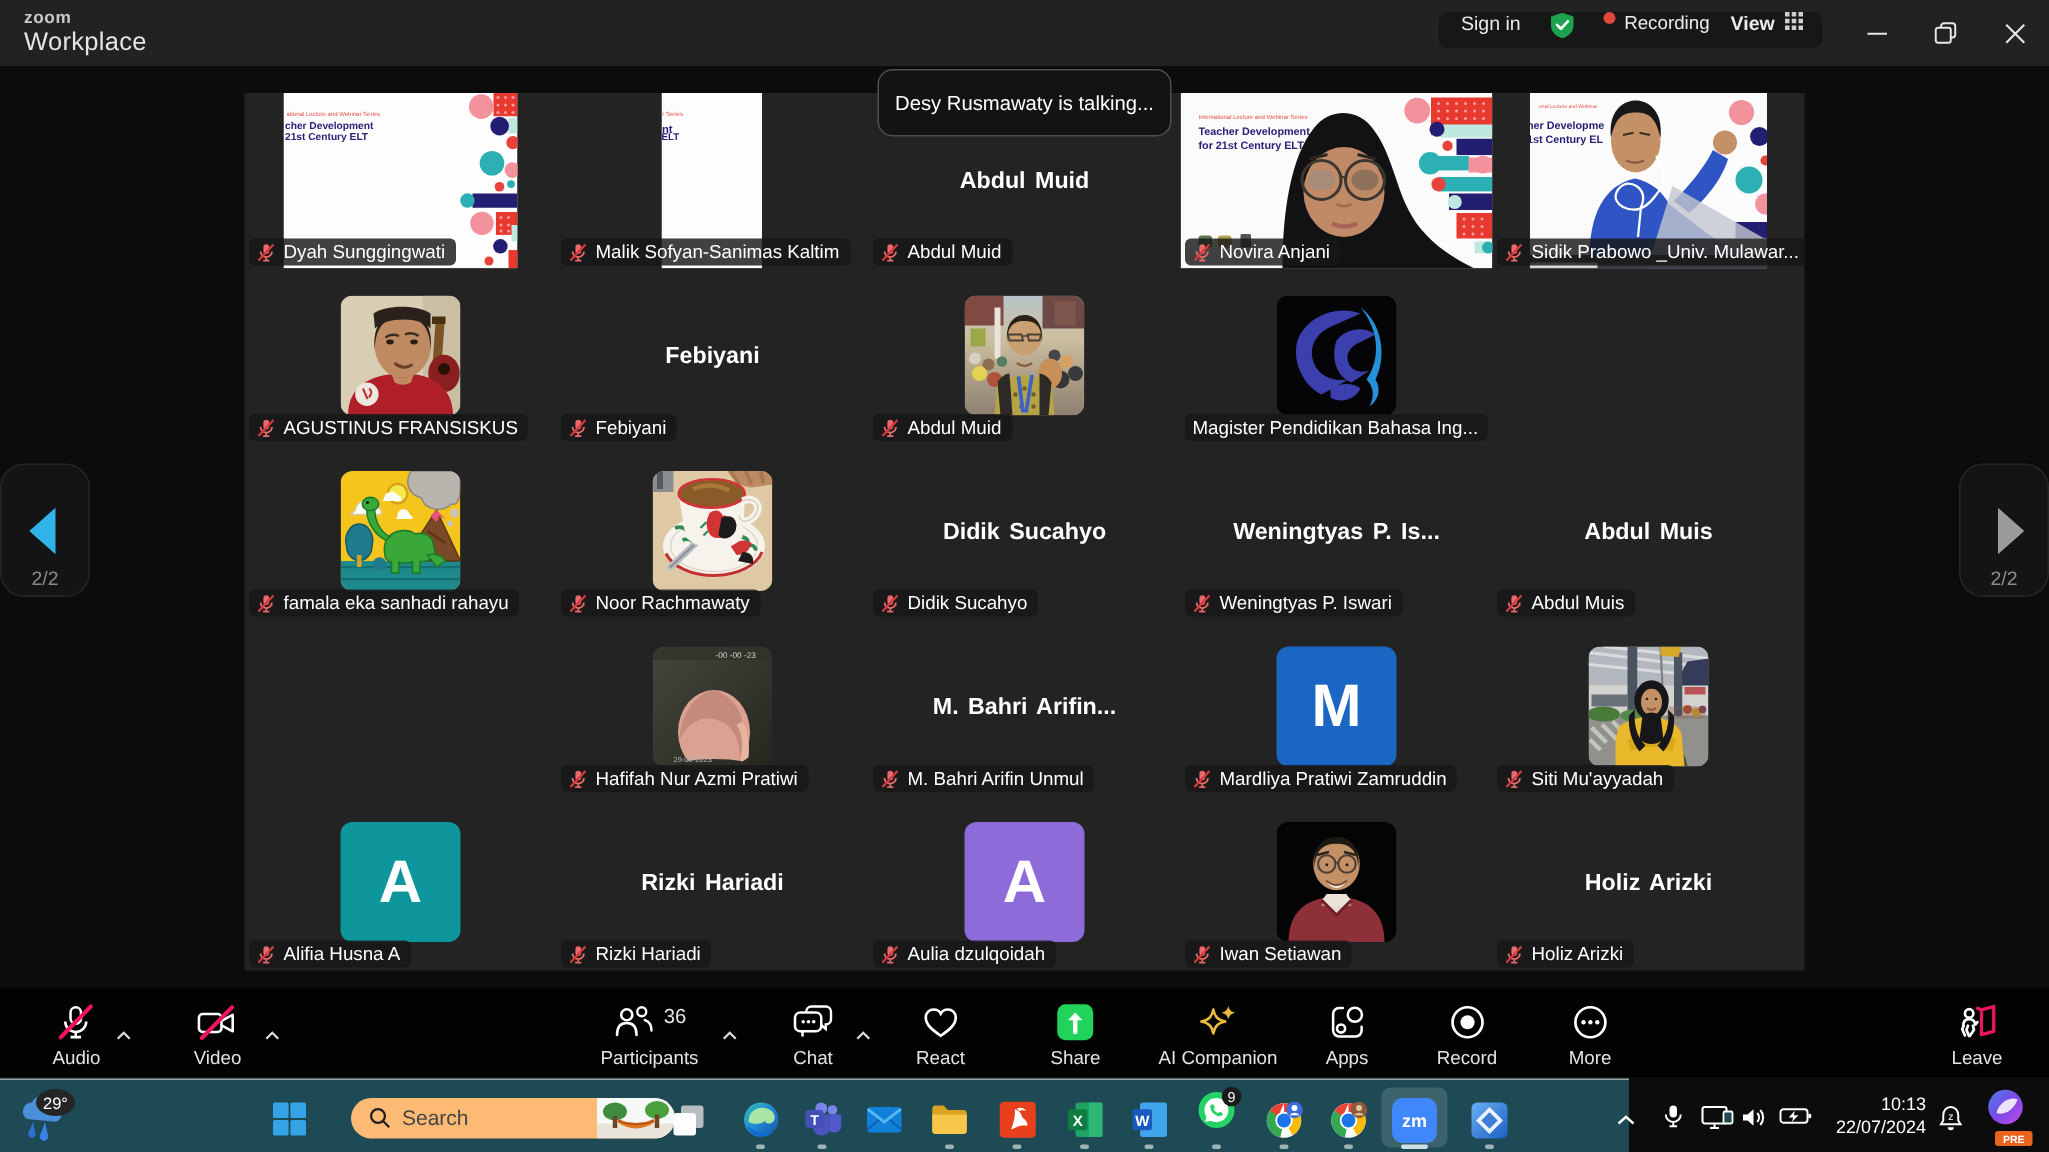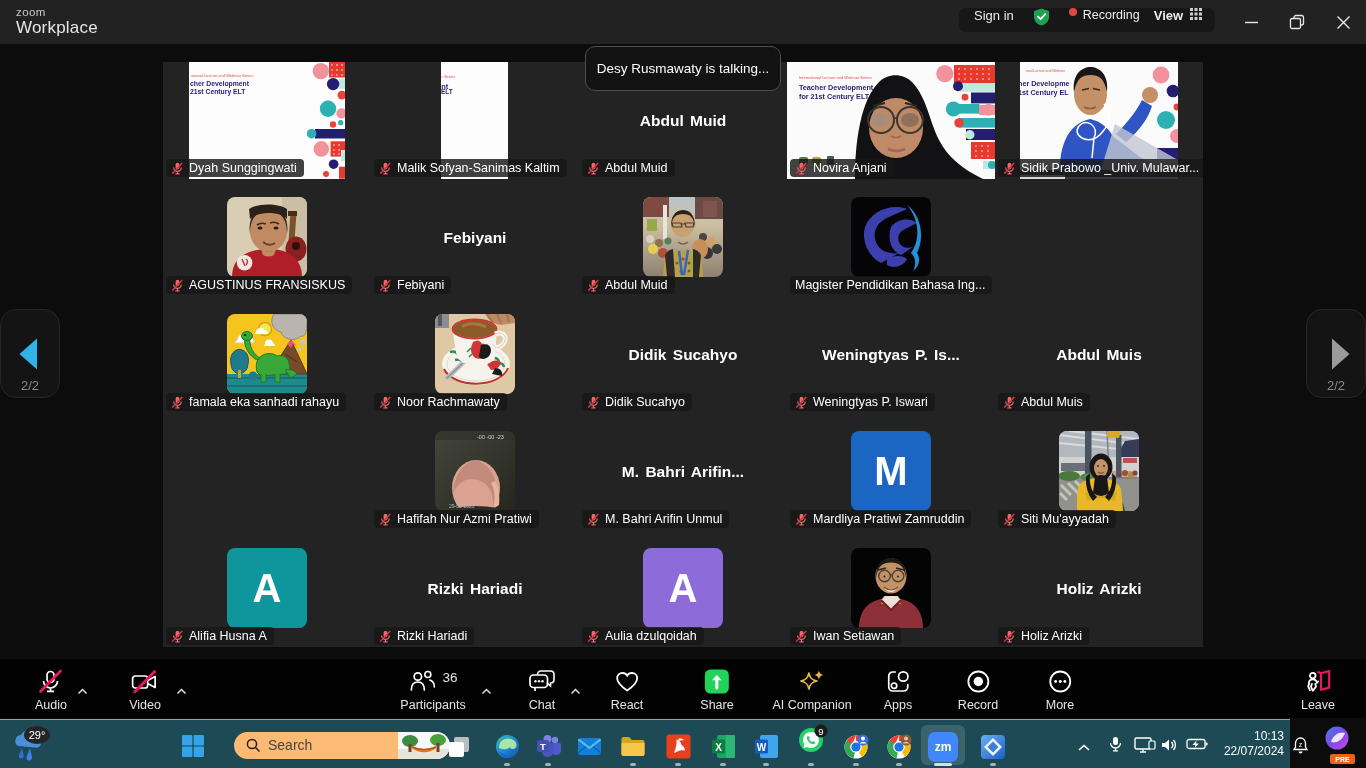--- a/index.html
+++ b/index.html
@@ -1,20 +1,20 @@
 <!DOCTYPE html>
 <html><head><meta charset="utf-8">
 <style>
 *{margin:0;padding:0;box-sizing:border-box}
 html,body{width:1366px;height:768px;overflow:hidden;background:#0c0c0c;font-family:"Liberation Sans",sans-serif}
 #stage{position:absolute;left:0;top:0;width:1366px;height:768px;background:#0c0c0c}
 
 #topbar{position:absolute;left:0;top:0;width:1366px;height:44px;background:#222222}
 #logo{position:absolute;left:16px;top:7px;color:#fff}
-#logo .z{font-size:11.5px;font-weight:normal;color:#c9c9c9;letter-spacing:.4px;line-height:10px}
+#logo .z{font-size:11.5px;font-weight:bold;color:#c9c9c9;letter-spacing:.4px;line-height:10px}
 #logo .w{font-size:17px;color:#e5e5e5;line-height:14px;margin-top:4px;letter-spacing:.2px}
 #toppill{position:absolute;left:959px;top:8px;width:256px;height:24px;background:#171717;border-radius:6px;display:flex;align-items:flex-start;color:#ececec;font-size:13px}
 #toppill .signin{margin-left:15px}
 #toppill .shield{margin-left:19px;display:flex}
 #toppill .rdot{width:8px;height:8px;border-radius:50%;background:#e0483d;margin-left:19px}
 #toppill .rec{margin-left:6px;font-size:12.5px}
 #toppill .view{margin-left:14px;font-weight:bold;font-size:13px}
 #toppill .grid9{margin-left:7px;display:flex}
 .winbtn{position:absolute;top:0;height:44px;width:46px;display:flex;align-items:center;justify-content:center}
 
@@ -33,21 +33,21 @@
 #navL{left:0}
 #navR{right:0}
 .nav .pg{position:absolute;left:0;right:0;top:68px;text-align:center;font-size:13px;color:#8a8a8a}
 
 #toolbar{position:absolute;left:0;top:659px;width:1366px;height:59px;background:#020202}
 .tb{position:absolute;top:0;height:59px;color:#e4e4e4;font-size:12.5px;text-align:center}
 .tb .ic{height:36px;display:flex;align-items:flex-end;justify-content:center}
 .tb .tx{margin-top:3px}
 .caret{position:absolute;top:22px}
 
-#taskbar{position:absolute;left:0;top:719px;width:1290px;height:49px;background:#1d4a54;border-top:1px solid #9aa2a4}
+#taskbar{position:absolute;left:0;top:719px;width:1086px;height:49px;background:#1d4a54;border-top:1px solid #9aa2a4}
 .tkicon{position:absolute;top:732px}
 .uline{position:absolute;top:43px;height:3px;width:6px;border-radius:2px;background:#9fb2b5}
 #clock{font-size:12px;text-align:right;line-height:14px}
 </style>
 </head>
 <body>
 <div id="stage">
 
   <div id="topbar">
     <div id="logo">

